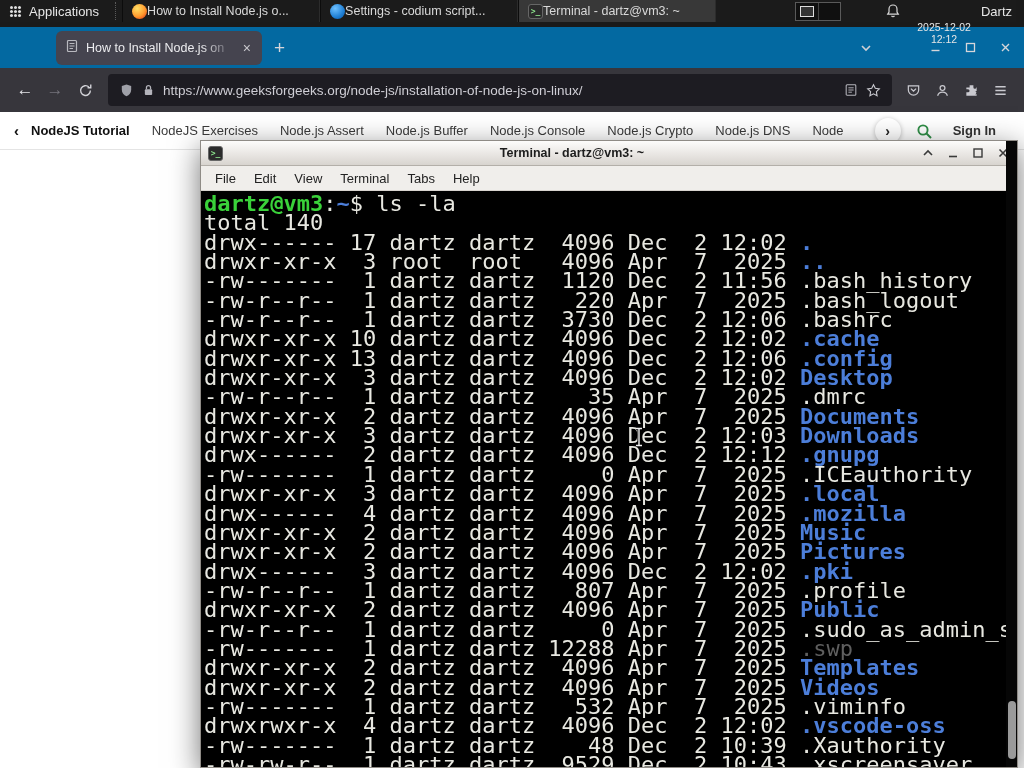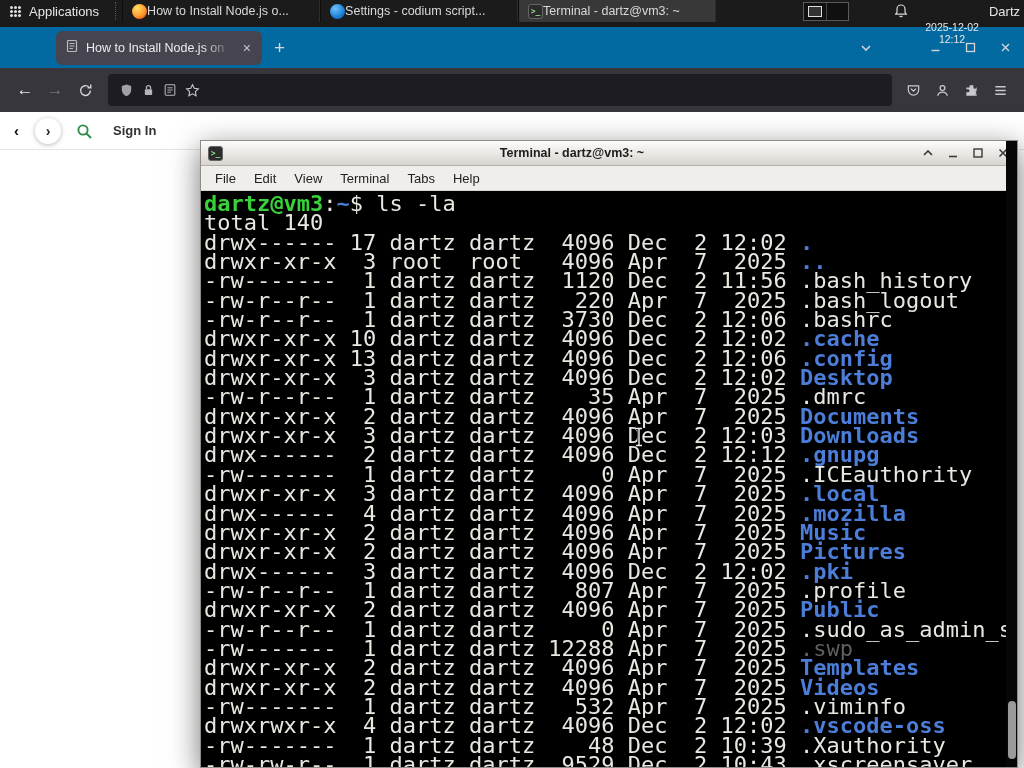--- a/index.html
+++ b/index.html
@@ -1,21 +1,21 @@
 <!DOCTYPE html>
 <html style="--dir-blue: #4c7ed9; --prompt-green: #3ad23a; --dim-gray: #5f5f5f; --gfg-green: #2f8d46;"><head>
 <meta charset="utf-8">
 <style>
   * { margin:0; padding:0; box-sizing:border-box; }
   html,body { width:1024px; height:768px; overflow:hidden; background:#1a1a1a;
               font-family:"Liberation Sans", sans-serif; }
   .screen { position:relative; width:1024px; height:768px; overflow:hidden; }
 
   
-  .panel { position:absolute; top:0; left:0; right:0; height:22px; background:#1b1b1b;
+  .panel { position:absolute; top:0; left:0; right:8px; height:22px; background:#1b1b1b;
            display:flex; align-items:center; color:#e6e6e6; z-index:50; }
   .app-menu { display:flex; align-items:center; gap:8px; height:100%; padding:0 10px; font-size:13px; }
   .dots { width:11px; height:11px; position:relative; flex:none; }
   .dots i { position:absolute; width:3px; height:3px; border-radius:50%; background:#dedede;
             box-shadow:4px 0 0 #dedede, 8px 0 0 #dedede, 0 4px 0 #dedede, 4px 4px 0 #dedede,
                        8px 4px 0 #dedede, 0 8px 0 #dedede, 4px 8px 0 #dedede, 8px 8px 0 #dedede; }
   .panel-sep { width:1px; height:18px; border-left:1px dotted #5a5a5a; margin:0 6px; }
   .win-btn { display:flex; align-items:center; width:198px; height:100%; padding:0 9px;
              border-left:1px solid #0c0c0c; border-right:1px solid #2c2c2c; font-size:12.5px;
              color:#d9d9d9; overflow:hidden; white-space:nowrap; }
@@ -64,21 +64,21 @@
   .gfgbar { height:38px; background:#ffffff; display:flex; align-items:center; padding:0 14px;
             border-bottom:1px solid #e4e4e4; color:#3b3b3b; font-size:13px; }
   .gfg-back { font-weight:bold; color:#111; font-size:15px; margin-right:12px; }
   .gfg-items { display:flex; gap:22px; overflow:hidden; flex:1; white-space:nowrap; align-items:center; }
   .gfg-item { color:#3b3b3b; }
   .gfg-item.first { font-weight:bold; color:#111; }
   .gfg-next { width:26px; height:26px; border-radius:50%; background:#fff; flex:none;
               box-shadow:0 1px 5px rgba(0,0,0,.28); display:flex; align-items:center; justify-content:center;
               font-size:14px; font-weight:bold; color:#222; margin:0 14px 0 4px; }
   .gfg-search { display:flex; margin-right:20px; }
-  .gfg-signin { color:#333; font-weight:bold; margin-right:6px; }
+  .gfg-signin { color:#333; font-weight:bold; margin-right:14px; }
   .page { flex:1; background:#ffffff; }
 
   
   .twin { position:absolute; left:200px; top:140px; width:818px; bottom:0; background:#000;
           border:1px solid #8f8b86; box-shadow:0 8px 28px rgba(0,0,0,.55);
           display:flex; flex-direction:column; z-index:40; }
   .t-title { height:25px; background:linear-gradient(#fdfcfb,#d8d4cf); display:flex; align-items:center;
              gap:6px; padding:0 7px; border-bottom:1px solid #b3afa9;
              font-weight:bold; font-size:12.5px; color:#1d1d1d; }
   .t-title-text { flex:1; text-align:center; overflow:hidden; white-space:nowrap; }
@@ -202,20 +202,21 @@
           <svg width="15" height="15" viewBox="0 0 16 16">
               <path d="M8 1.5l5 1.8v3.9c0 3.4-2.1 5.9-5 7-2.9-1.1-5-3.6-5-7V3.3z" fill="#9fa0a8"></path>
             </svg>
         </span>
         <span class="ic">
           <svg width="13" height="14" viewBox="0 0 16 16">
               <rect x="3.5" y="7" width="9" height="7" rx="1.2" fill="#b4b4bb"></rect>
               <path d="M5.5 7V5a2.5 2.5 0 0 1 5 0v2" fill="none" stroke="#b4b4bb" stroke-width="1.6"></path>
             </svg>
         </span>
+        <span class="url-text">https://www.geeksforgeeks.org/node-js/installation-of-node-js-on-linux/</span>
         <span class="ic">
           <svg width="14" height="14" viewBox="0 0 16 16">
               <rect x="2.5" y="2" width="11" height="12" rx="1" fill="none" stroke="#b4b4bb" stroke-width="1.2"></rect>
               <path d="M5 5.5h6M5 8h6M5 10.5h4" stroke="#b4b4bb" stroke-width="1.1"></path>
             </svg>
         </span>
         <span class="ic">
           <svg width="15" height="15" viewBox="0 0 16 16">
               <path d="M8 1.8l1.9 3.9 4.3.6-3.1 3 .7 4.3L8 11.6l-3.8 2 .7-4.3-3.1-3 4.3-.6z" fill="none" stroke="#c9c9cf" stroke-width="1.2"></path>
             </svg>
@@ -243,20 +244,30 @@
         <span class="ic">
           <svg width="15" height="15" viewBox="0 0 16 16">
               <path d="M2.5 4h11M2.5 8h11M2.5 12h11" stroke="#c9c9cf" stroke-width="1.5"></path>
             </svg>
         </span>
       </div>
     </div>
 
     <div class="gfgbar">
       <span class="gfg-back">‹</span>
+      <div class="gfg-items">
+          <span class="gfg-item first">NodeJS Tutorial</span>
+          <span class="gfg-item">NodeJS Exercises</span>
+          <span class="gfg-item">Node.js Assert</span>
+          <span class="gfg-item">Node.js Buffer</span>
+          <span class="gfg-item">Node.js Console</span>
+          <span class="gfg-item">Node.js Crypto</span>
+          <span class="gfg-item">Node.js DNS</span>
+          <span class="gfg-item">Node</span>
+        </div>
       <span class="gfg-next">›</span>
       <span class="gfg-search">
         <svg width="18" height="18" viewBox="0 0 18 18">
             <circle cx="8" cy="8" r="4.6" fill="none" stroke="#2f8d46" stroke-width="1.9"></circle>
             <path d="M11.5 11.5L16 16" stroke="#2f8d46" stroke-width="1.9"></path>
           </svg>
       </span>
       <span class="gfg-signin">Sign In</span>
     </div>
 

